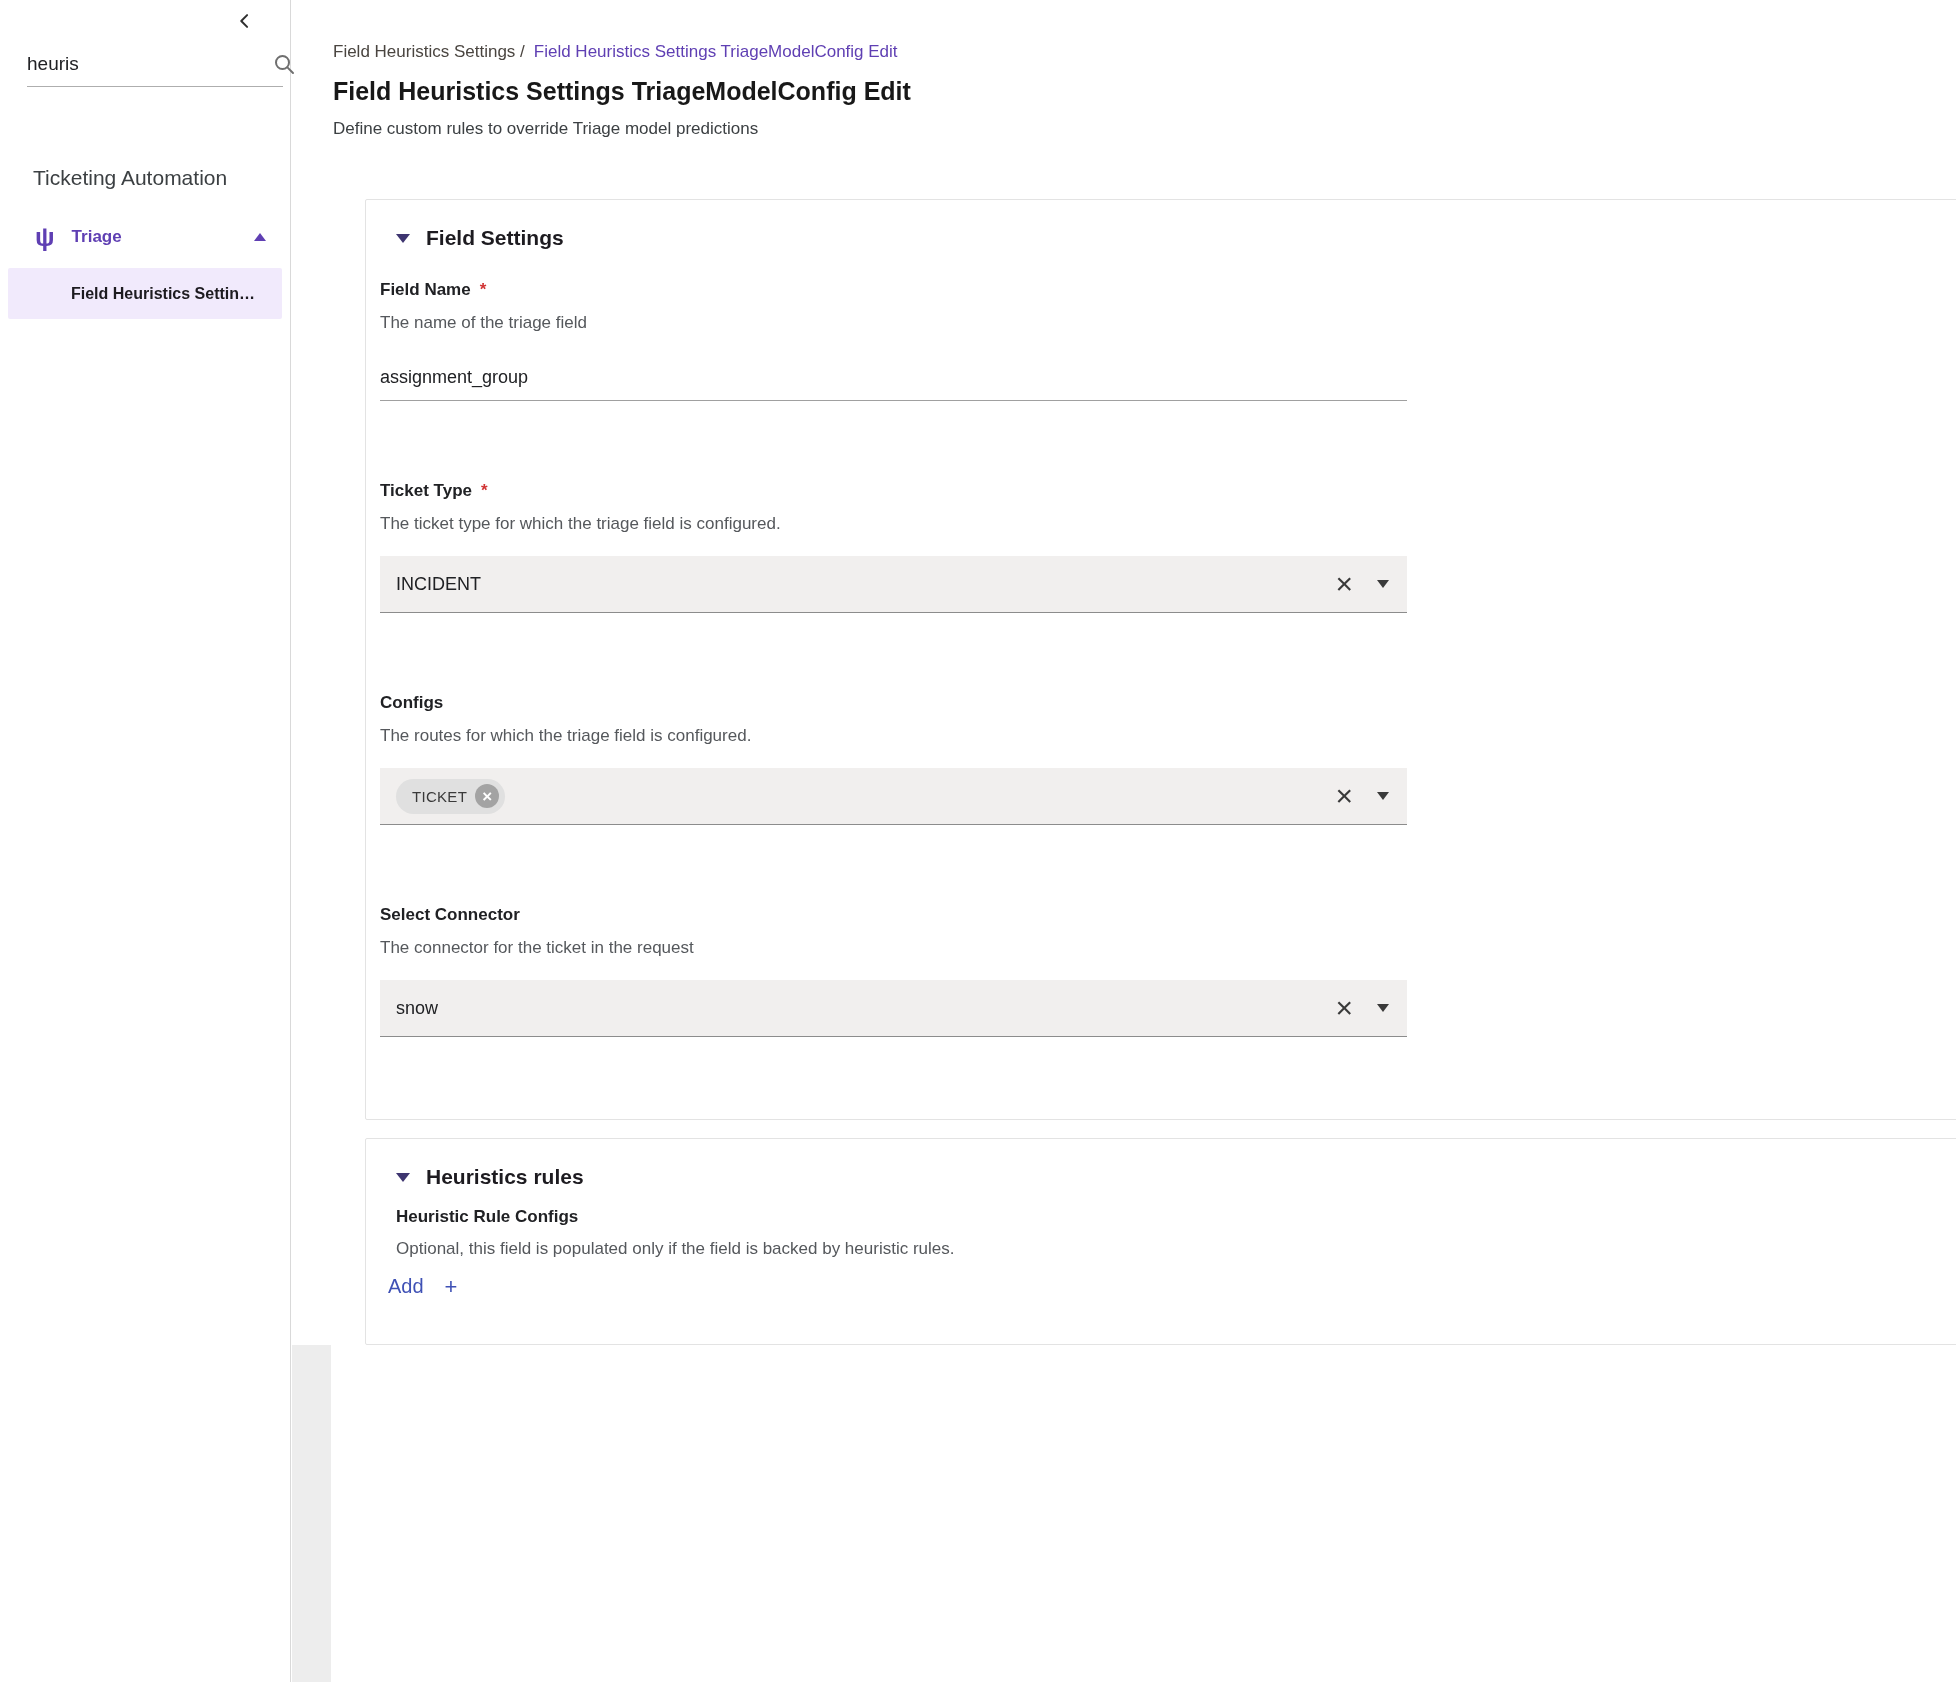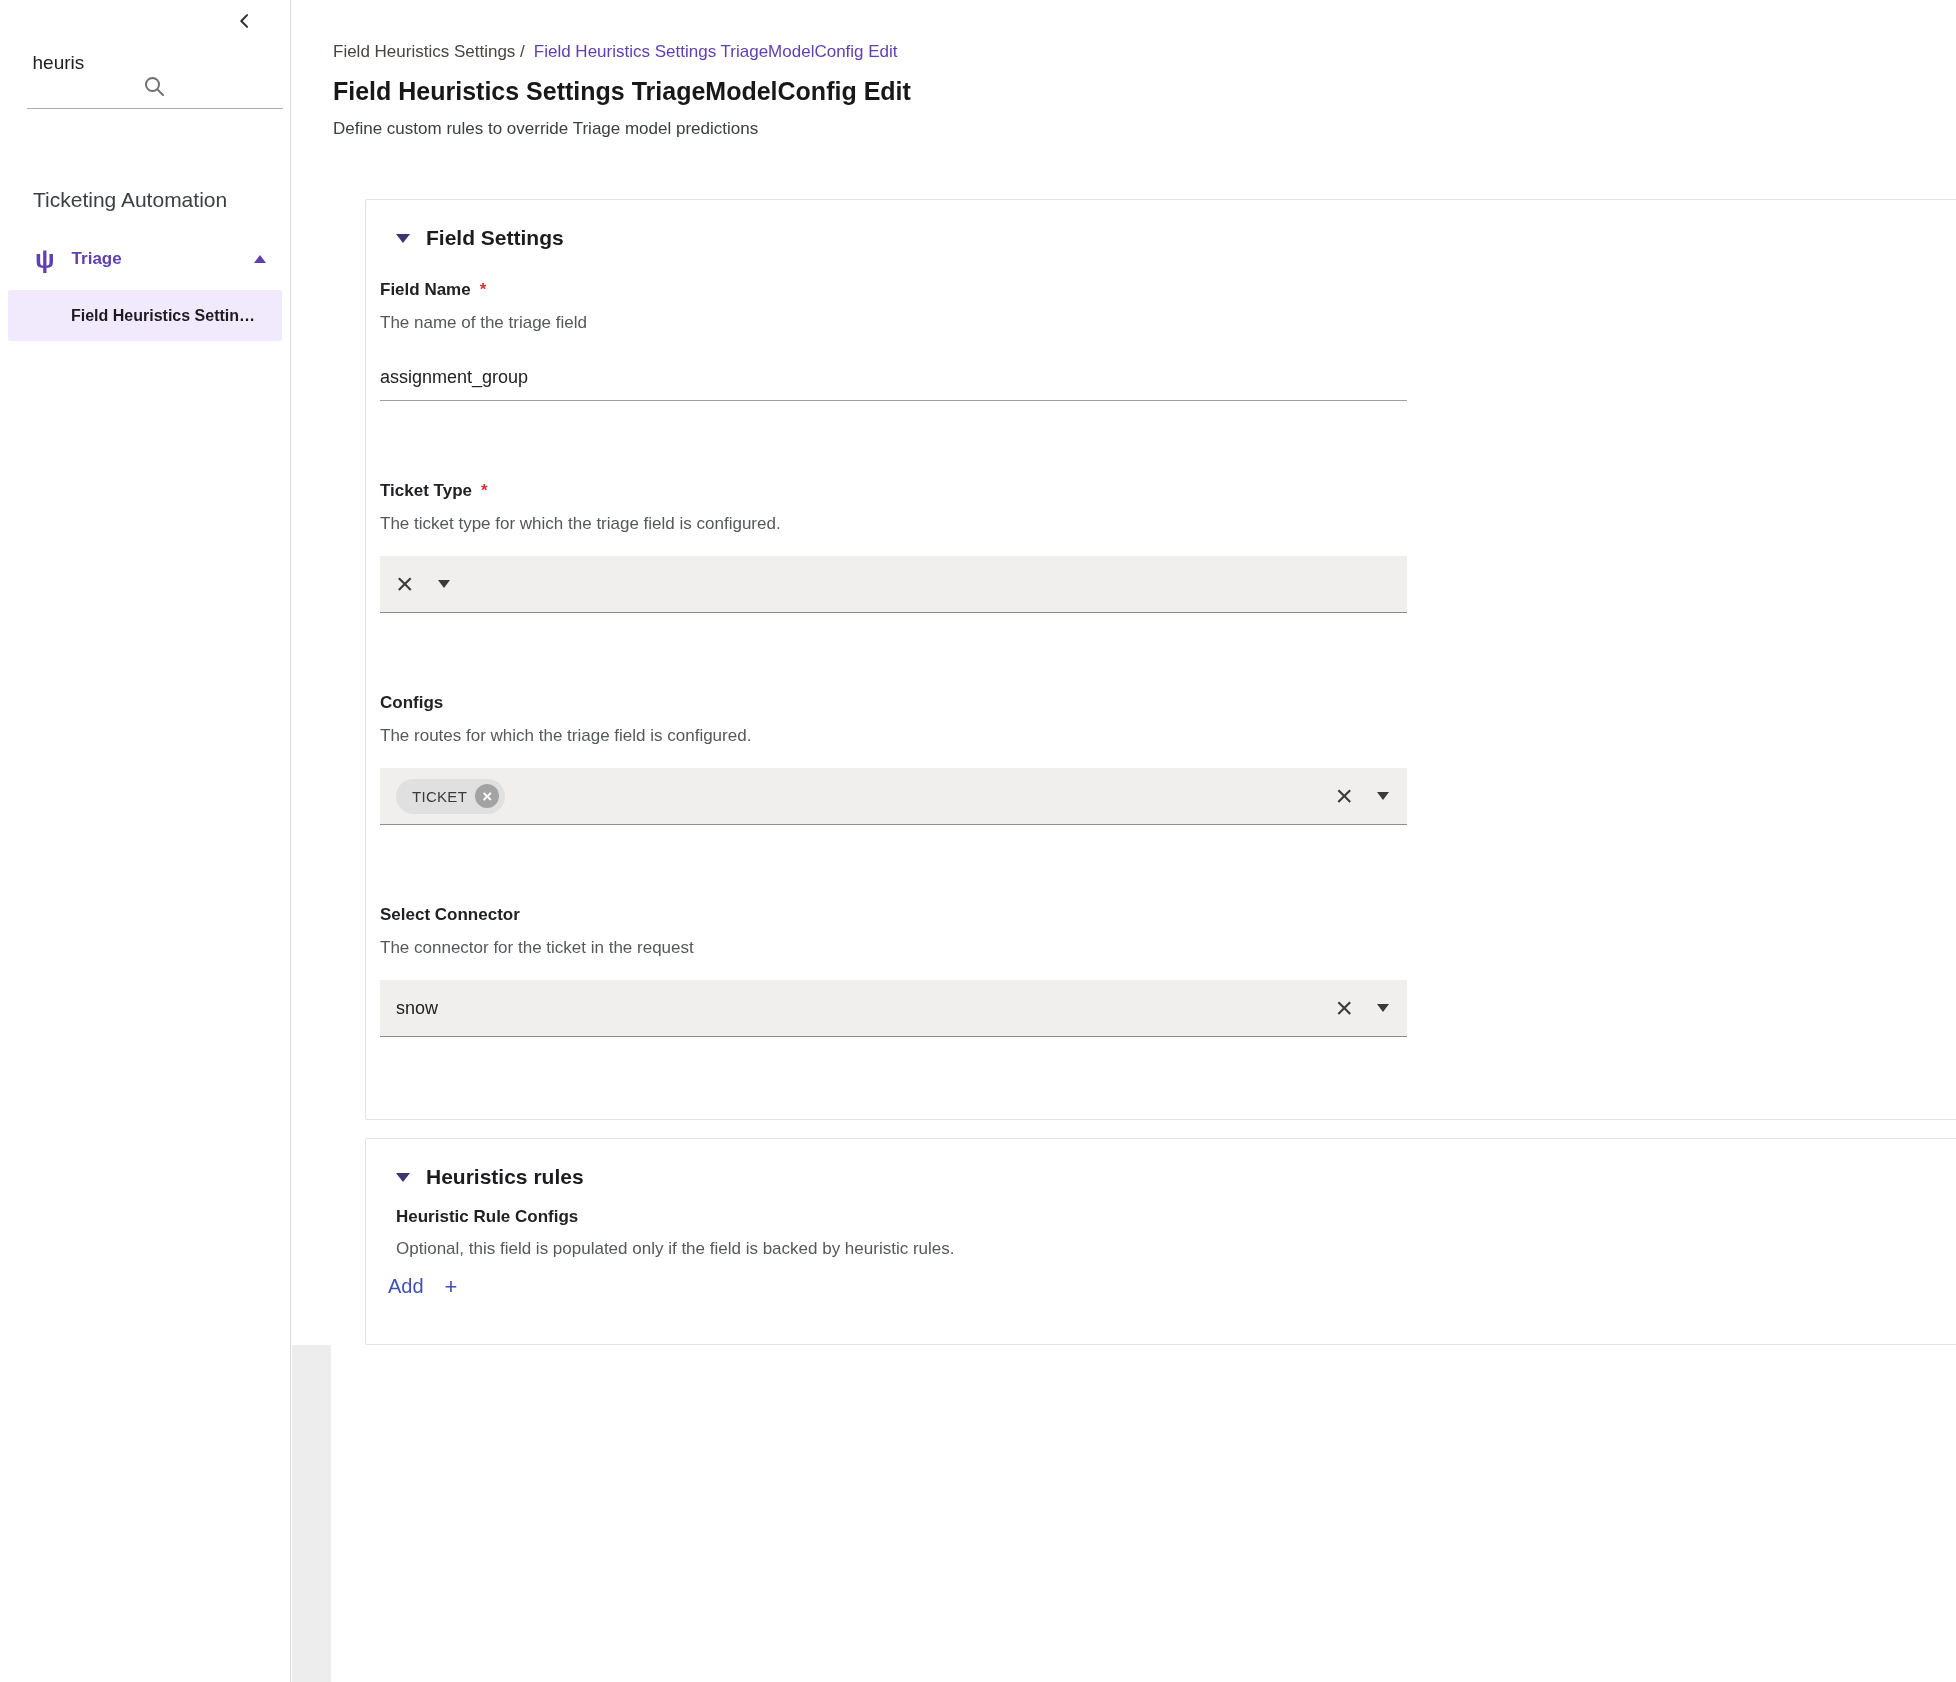--- a/index.html
+++ b/index.html
@@ -23,21 +23,20 @@
     position: absolute; top: 8px; left: 232px;
     background: none; border: none; cursor: pointer;
     width: 26px; height: 26px; display: flex; align-items: center; justify-content: center;
   }
   .search-box {
     margin: 52px 8px 0 27px;
     width: 256px;
     display: flex; align-items: center;
     border-bottom: 1px solid #aeaeae;
     padding-bottom: 10px;
-    flex-direction: column;
   }
   .search-input {
     flex: 1; border: none; outline: none; background: transparent;
     font-family: "Liberation Sans", sans-serif;
     font-size: 19px; color: #202124;
   }
   .search-icon { display: flex; align-items: center; padding-right: 2px; cursor: pointer; }
 
   .section-label {
     margin: 79px 0 0 33px;
@@ -239,20 +238,21 @@
         <input class="text-input" value="assignment_group" style="">
       </div>
 
       <div class="field gap-lg">
         <div class="field-label">
           <span>Ticket Type</span>
           <span class="req">*</span>
         </div>
         <div class="field-desc">The ticket type for which the triage field is configured.</div>
         <div class="select">
+          <span class="select-value">INCIDENT</span>
           <span class="clear-x">×</span>
           <span class="caret-down"></span>
         </div>
       </div>
 
       <div class="field gap-lg">
         <div class="field-label">
           <span>Configs</span>
         </div>
         <div class="field-desc">The routes for which the triage field is configured.</div>

